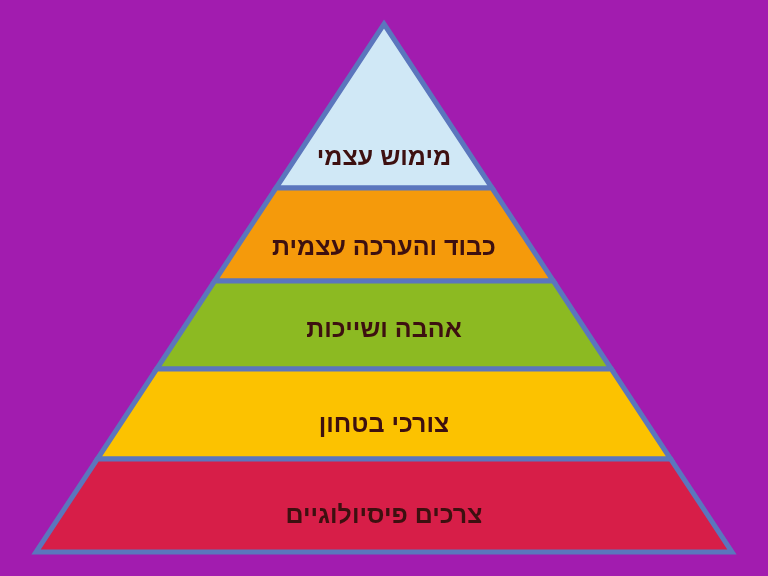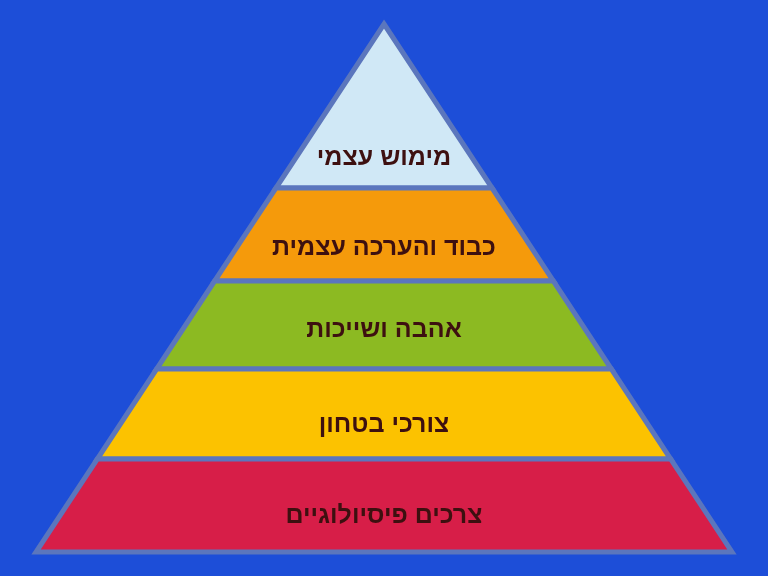--- a/index.html
+++ b/index.html
@@ -11,21 +11,21 @@
   body {
     width: 768px;
     height: 576px;
     overflow: hidden;
     font-family: "Liberation Sans", "DejaVu Sans", sans-serif;
   }
   #pyramid-figure {
     position: relative;
     width: 768px;
     height: 576px;
-    background: #1d4ed8;
+    background: #a21caf;
   }
   #pyramid-svg {
     display: block;
     width: 768px;
     height: 576px;
   }
   .level-shape {
     stroke-linejoin: miter;
   }
   .level-label {

